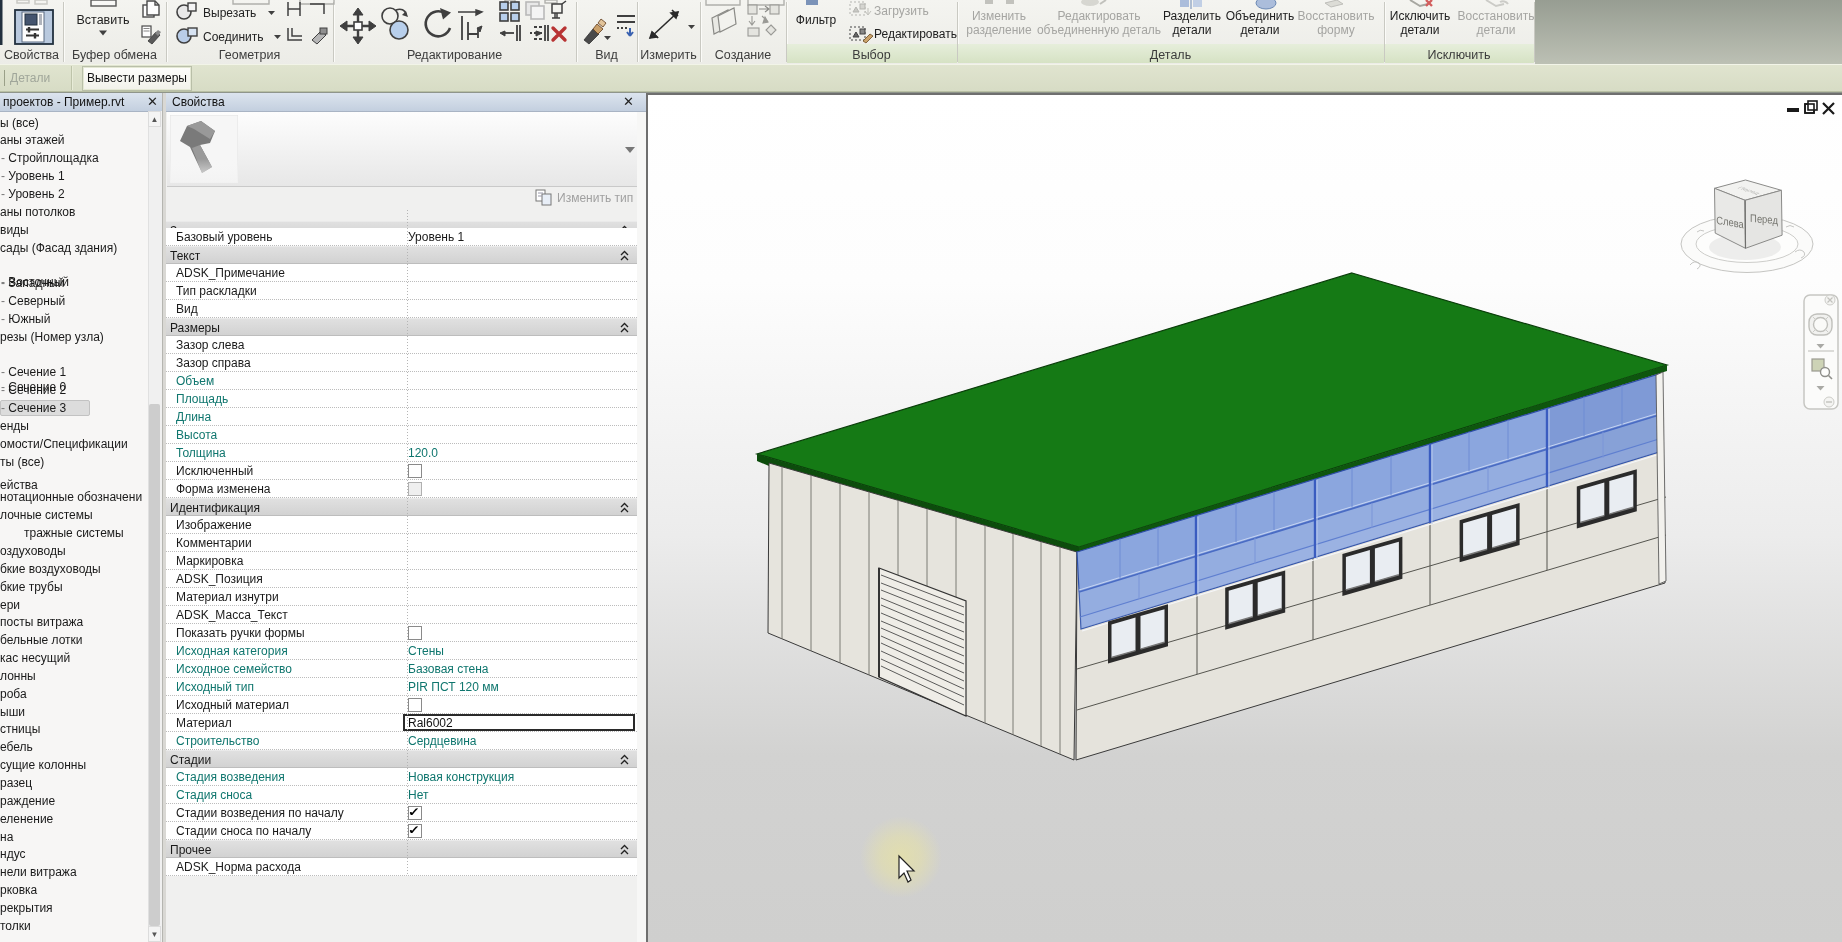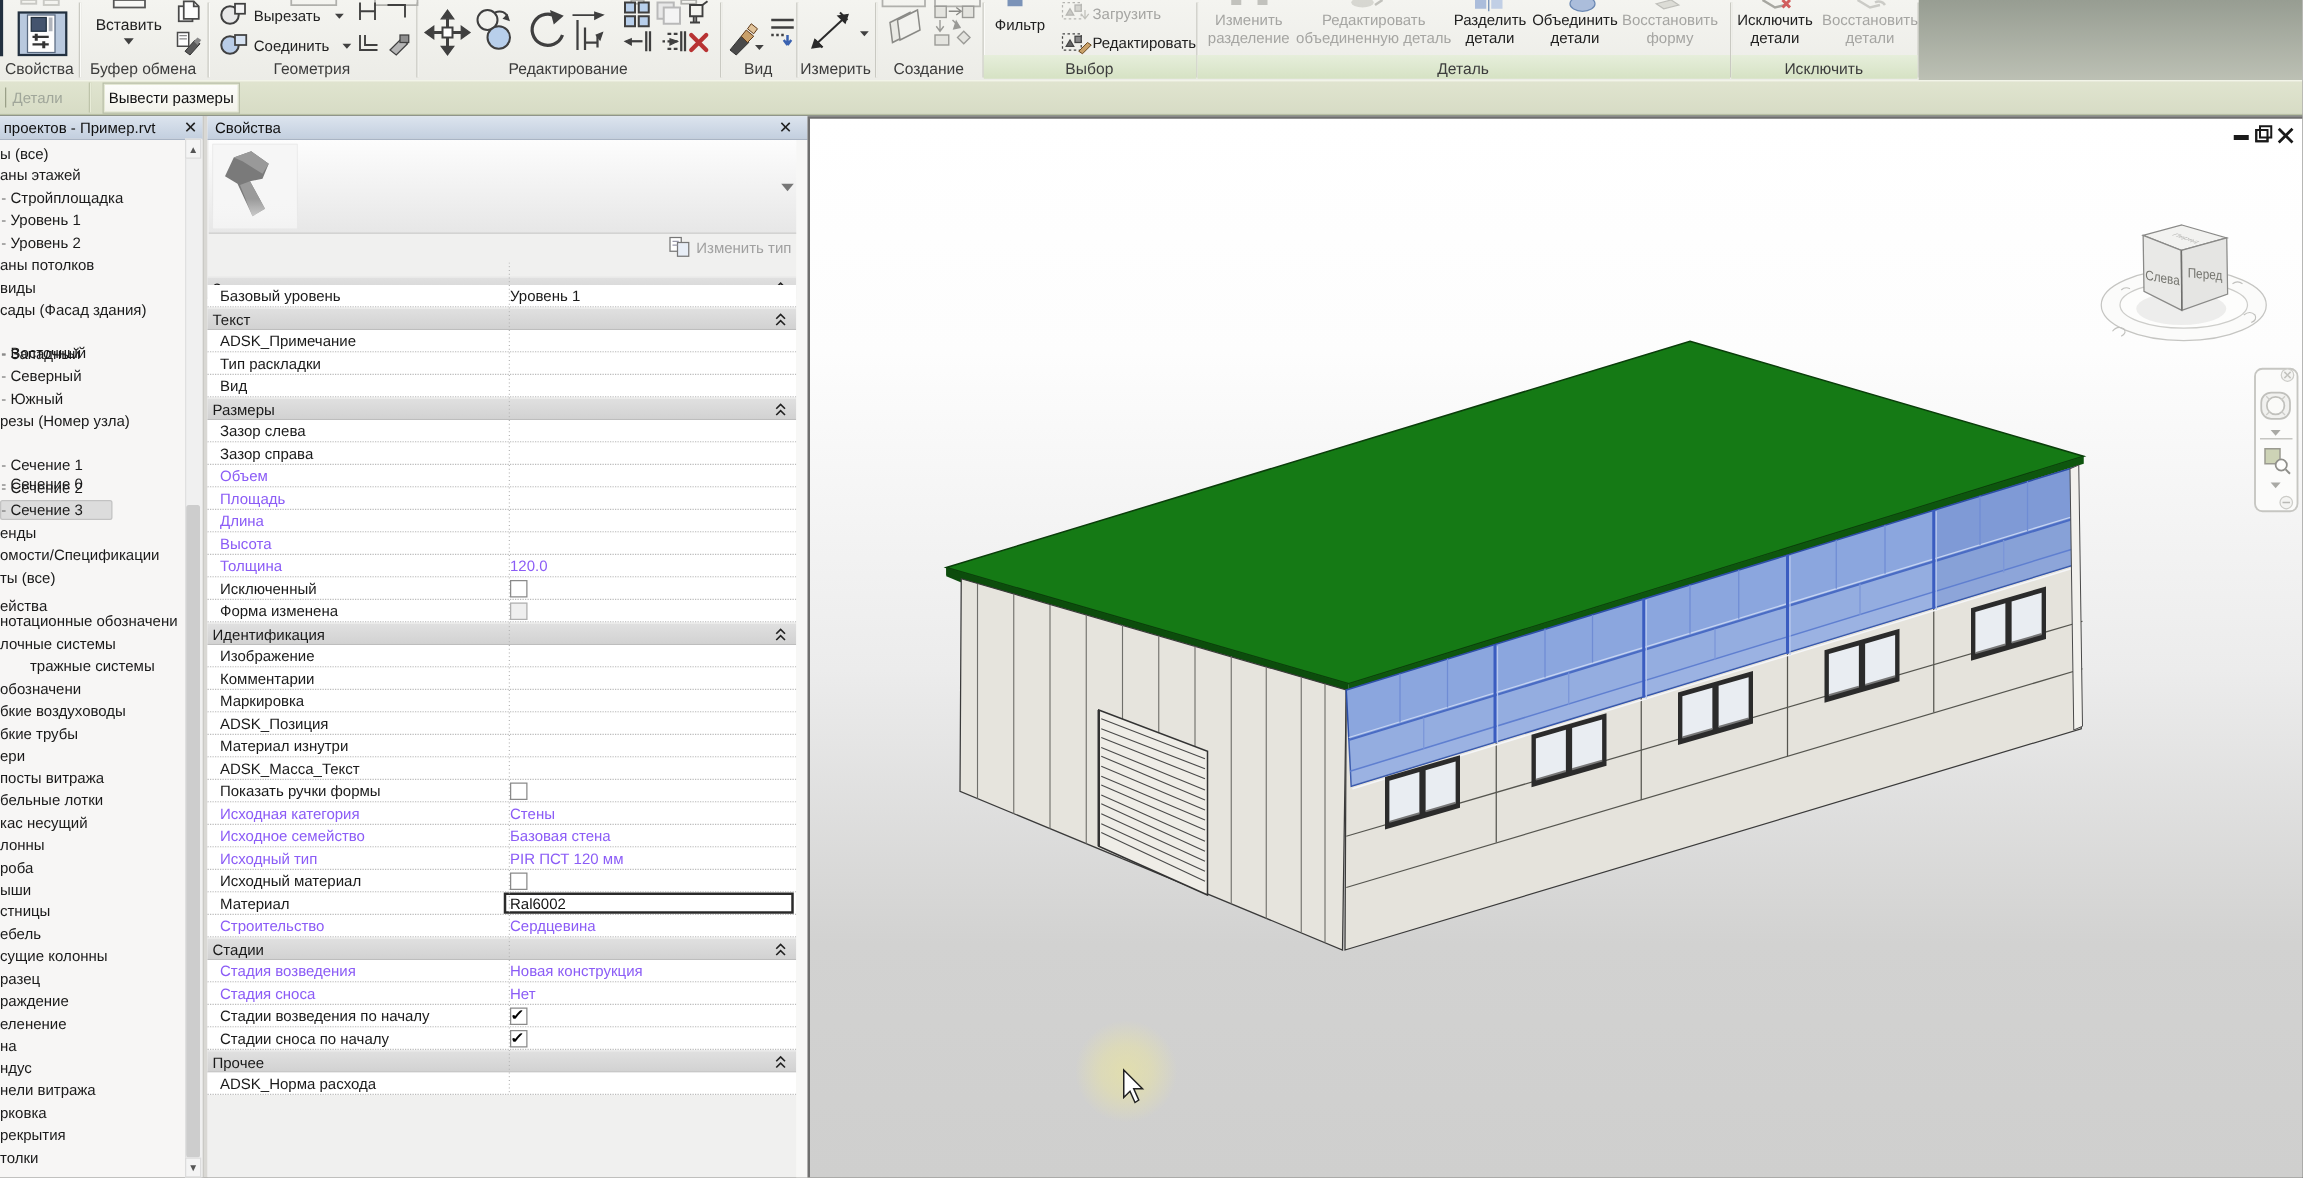--- a/index.html
+++ b/index.html
@@ -7,21 +7,21 @@
 .ribbon{left:0;top:0;width:1842px;height:64px;background:linear-gradient(#f4f4f0,#ecece7);}
 .rgroup{position:absolute;top:0;height:64px;}
 .rlabel{position:absolute;bottom:2px;left:0;right:0;text-align:center;font-size:12.5px;color:#3c3c3c;white-space:nowrap;}
 .rsep{position:absolute;top:2px;width:1px;height:60px;background:#c9c9c2;border-right:1px solid #fbfbf8;}
 .optbar{left:0;top:64px;width:1842px;height:28px;background:linear-gradient(#e0e4cf,#d7dcc5);border-top:1px solid #f2f4e8;border-bottom:1px solid #b9c0a4;box-sizing:border-box;}
 .panel-title{height:19px;background:linear-gradient(#dce4ee,#c3cfdf);border-bottom:1px solid #a9b4c4;box-sizing:border-box;font-size:12px;color:#111;}
 .tree-item{position:absolute;font-size:12px;color:#1a1a1a;white-space:nowrap;}
 .prow{position:absolute;left:0;width:471px;height:18px;font-size:12px;box-sizing:border-box;}
 .prow .lab{position:absolute;left:10px;top:2px;color:#1a1a1a;white-space:nowrap;}
 .prow .val{position:absolute;left:242px;top:2px;color:#1a1a1a;white-space:nowrap;}
-.prow.dis .lab,.prow.dis .val{color:#8b5cf6;}
+.prow.dis .lab,.prow.dis .val{color:#0f766e;}
 .phead{background:linear-gradient(#e0e0e0,#d2d2d2);border-bottom:1px solid #bdbdbd;border-top:1px solid #eaeaea;}
 .phead .lab{left:4px;color:#1a1a1a;}
 .pnorm{border-bottom:1px dotted #bcbcbc;background:#fff;}
 .chev{position:absolute;right:8px;top:2px;font-size:10px;color:#333;letter-spacing:-1px;}
 .cb{position:absolute;left:242px;top:2px;width:12px;height:12px;border:1px solid #8a8a8a;background:#fff;}
 .cbd{background:#efefef;border-color:#b0b0b0;}
 .ck{position:absolute;left:243px;top:1px;font-size:12px;color:#000;font-weight:bold;transform:scaleX(1.2);}
 </style></head><body>
 
 <div class="abs ribbon"></div>
@@ -282,21 +282,21 @@
 <div class="tree-item" style="left:1px;top:383.2px;"><span style="color:#777;">- </span>Сечение 2</div>
 <div class="abs" style="left:0px;top:399.6px;width:90px;height:16px;background:#dcdcdc;border:1px solid #c2c2c2;border-radius:2px;box-sizing:border-box;"></div>
 <div class="tree-item" style="left:1px;top:401.1px;"><span style="color:#777;">- </span>Сечение 3</div>
 <div class="tree-item" style="left:0px;top:419.0px;">енды</div>
 <div class="tree-item" style="left:0px;top:436.8px;">омости/Спецификации</div>
 <div class="tree-item" style="left:0px;top:454.7px;">ты (все)</div>
 <div class="tree-item" style="left:0px;top:462px;margin-top:16px;">ейства</div>
 <div class="tree-item" style="left:0px;top:490.4px;">нотационные обозначени</div>
 <div class="tree-item" style="left:0px;top:508.2px;">лочные системы</div>
 <div class="tree-item" style="left:0px;top:526.0px;padding-left:24px;">тражные системы</div>
-<div class="tree-item" style="left:0px;top:543.9px;">обозначени</div>
+<div class="tree-item" style="left:0px;top:543.9px;">оздуховоды</div>
 <div class="tree-item" style="left:0px;top:561.8px;">бкие воздуховоды</div>
 <div class="tree-item" style="left:0px;top:579.6px;">бкие трубы</div>
 <div class="tree-item" style="left:0px;top:597.5px;text-align:center;">ери</div>
 <div class="tree-item" style="left:0px;top:615.3px;">посты витража</div>
 <div class="tree-item" style="left:0px;top:633.2px;">бельные лотки</div>
 <div class="tree-item" style="left:0px;top:651.0px;">кас несущий</div>
 <div class="tree-item" style="left:0px;top:668.9px;">лонны</div>
 <div class="tree-item" style="left:0px;top:686.7px;">роба</div>
 <div class="tree-item" style="left:0px;top:704.6px;">ыши</div>
 <div class="tree-item" style="left:0px;top:722.4px;">стницы</div>

